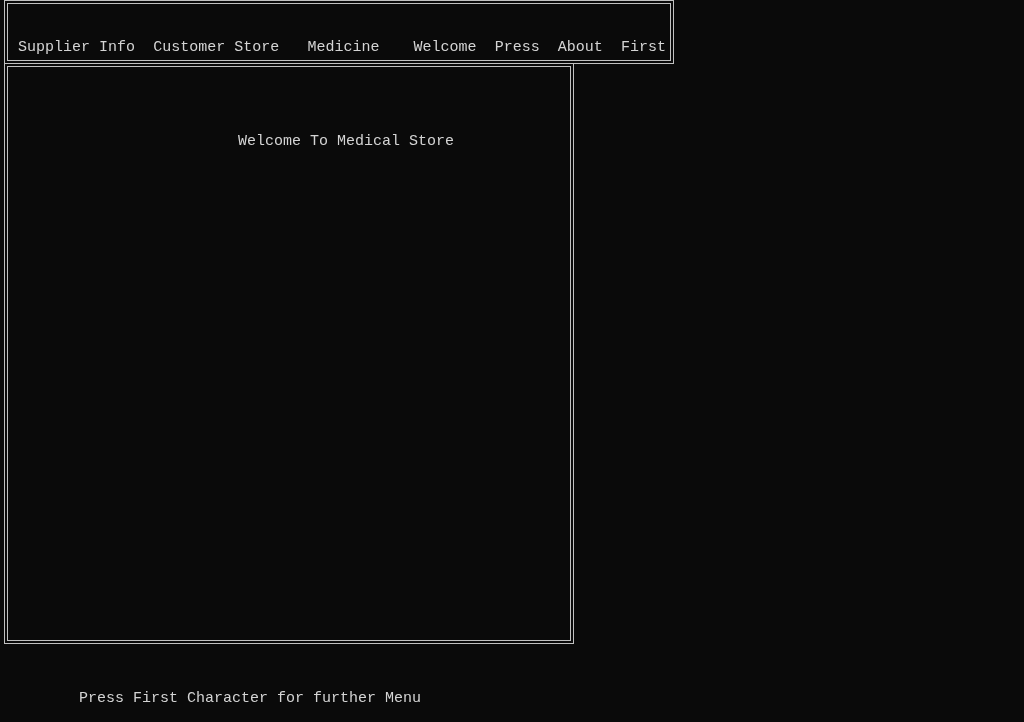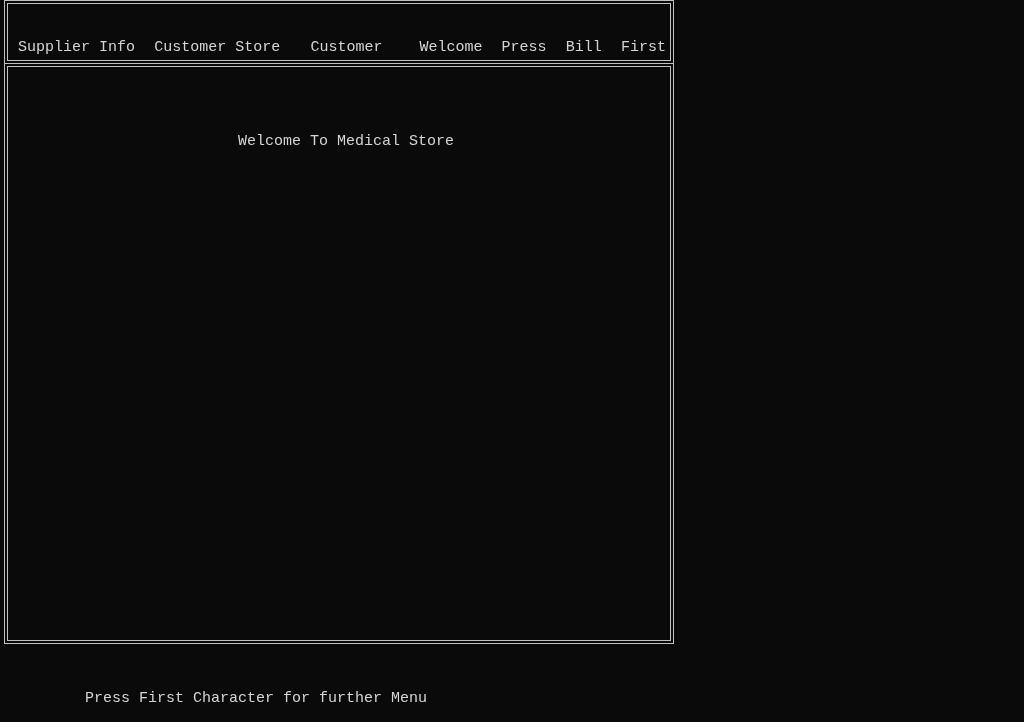--- a/index.html
+++ b/index.html
@@ -42,56 +42,56 @@
       cursor: pointer;
       padding: 0 4px;
     }
     .spacer-sm { display:inline-block; width: 14px; }
     .spacer-md { display:inline-block; width: 28px; }
     .spacer-lg { display:inline-block; width: 36px; }
     .main-box {
       position: absolute;
       left: 7px;
       top: 66px;
-      width: 664px;
+      width: 564px;
       height: 575px;
       border: 1px solid #c0c0c0;
       outline: 1px solid #c0c0c0;
       outline-offset: 2px;
     }
     .welcome {
       position: absolute;
       left: 230px;
       top: 66px;
       color: #d4d4d4;
     }
     .footer-hint {
       position: absolute;
-      left: 85px;
+      left: 79px;
       top: 690px;
       color: #d4d4d4;
       text-align: right;
     }
   </style>
 </head>
 <body>
 
 <div class="top-box">
   <div class="menu-bar">
     <span class="menu-item">Supplier Info</span>
     <span class="spacer-sm"></span>
     <span class="menu-item">Customer Store</span>
     <span class="spacer-md"></span>
-    <span class="menu-item">Customer</span>
+    <span class="menu-item">Medicine</span>
     <span class="spacer-lg"></span>
     <span class="menu-item">Welcome</span>
     <span class="spacer-sm"></span>
     <span class="menu-item">Press</span>
     <span class="spacer-sm"></span>
-    <span class="menu-item">Bill</span>
+    <span class="menu-item">About</span>
     <span class="spacer-sm"></span>
     <span class="menu-item">First</span>
   </div>
 </div>
 
 <div class="main-box">
   <div class="welcome">Welcome To Medical Store</div>
 </div>
 
 <div class="footer-hint">Press First Character for further Menu</div>

